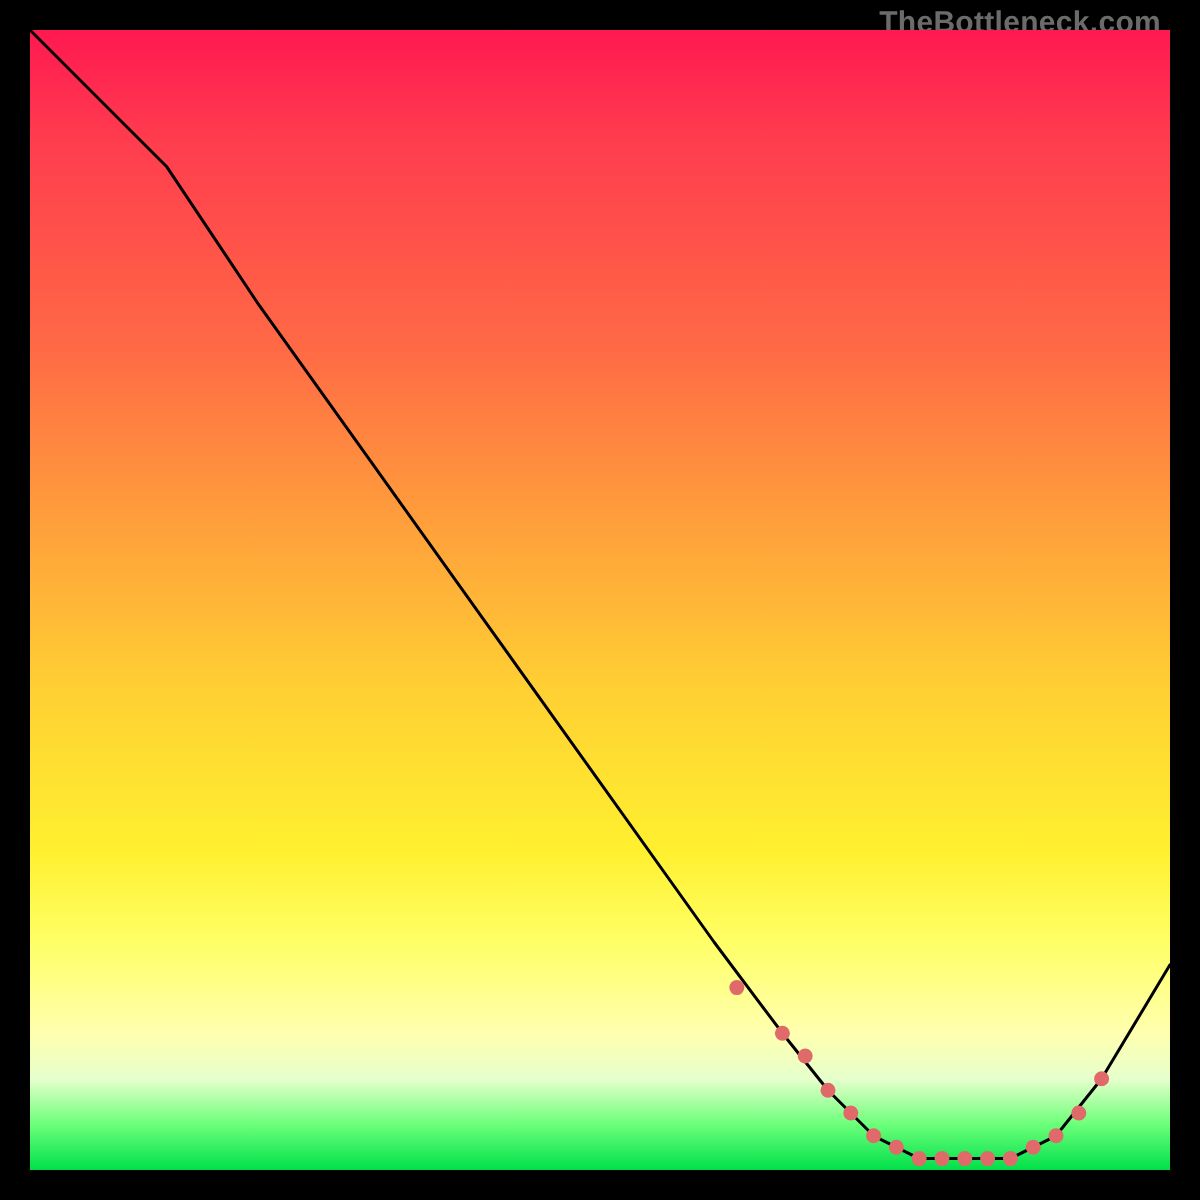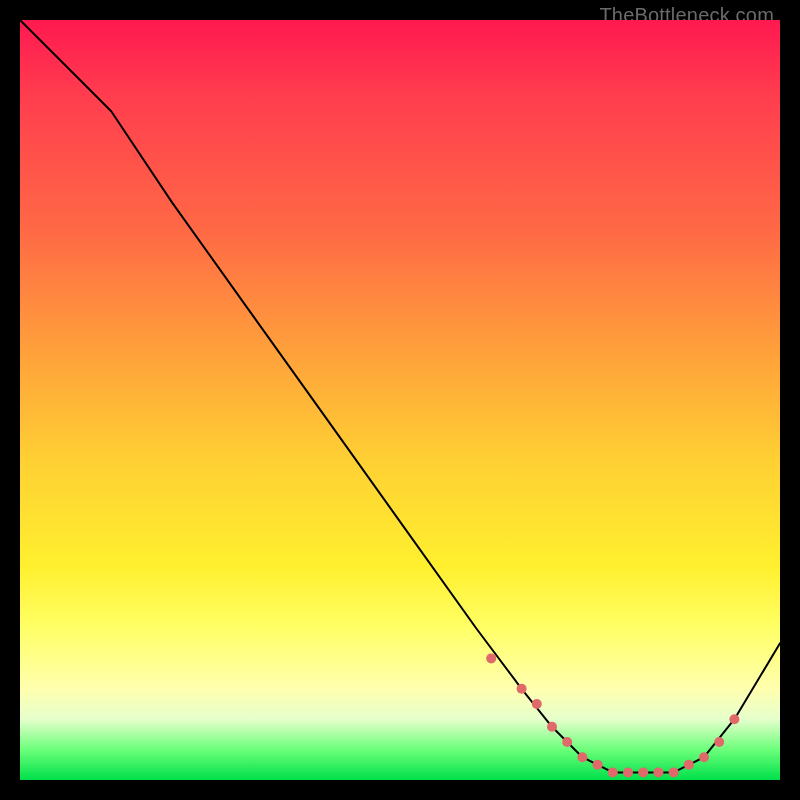--- a/index.html
+++ b/index.html
@@ -38,21 +38,21 @@
       #6cff7a 96%,
       #00e04a 100%
     );
   }
   .watermark {
     position: absolute;
     top: 4px;
     right: 26px;
     color: #6b6b6b;
     font-size: 20px;
-    font-weight: 400;
+    font-weight: 700;
     letter-spacing: 0.2px;
     user-select: none;
   }
   svg.curve {
     position: absolute;
     left: 0;
     top: 0;
     width: 760px;
     height: 760px;
     overflow: visible;

